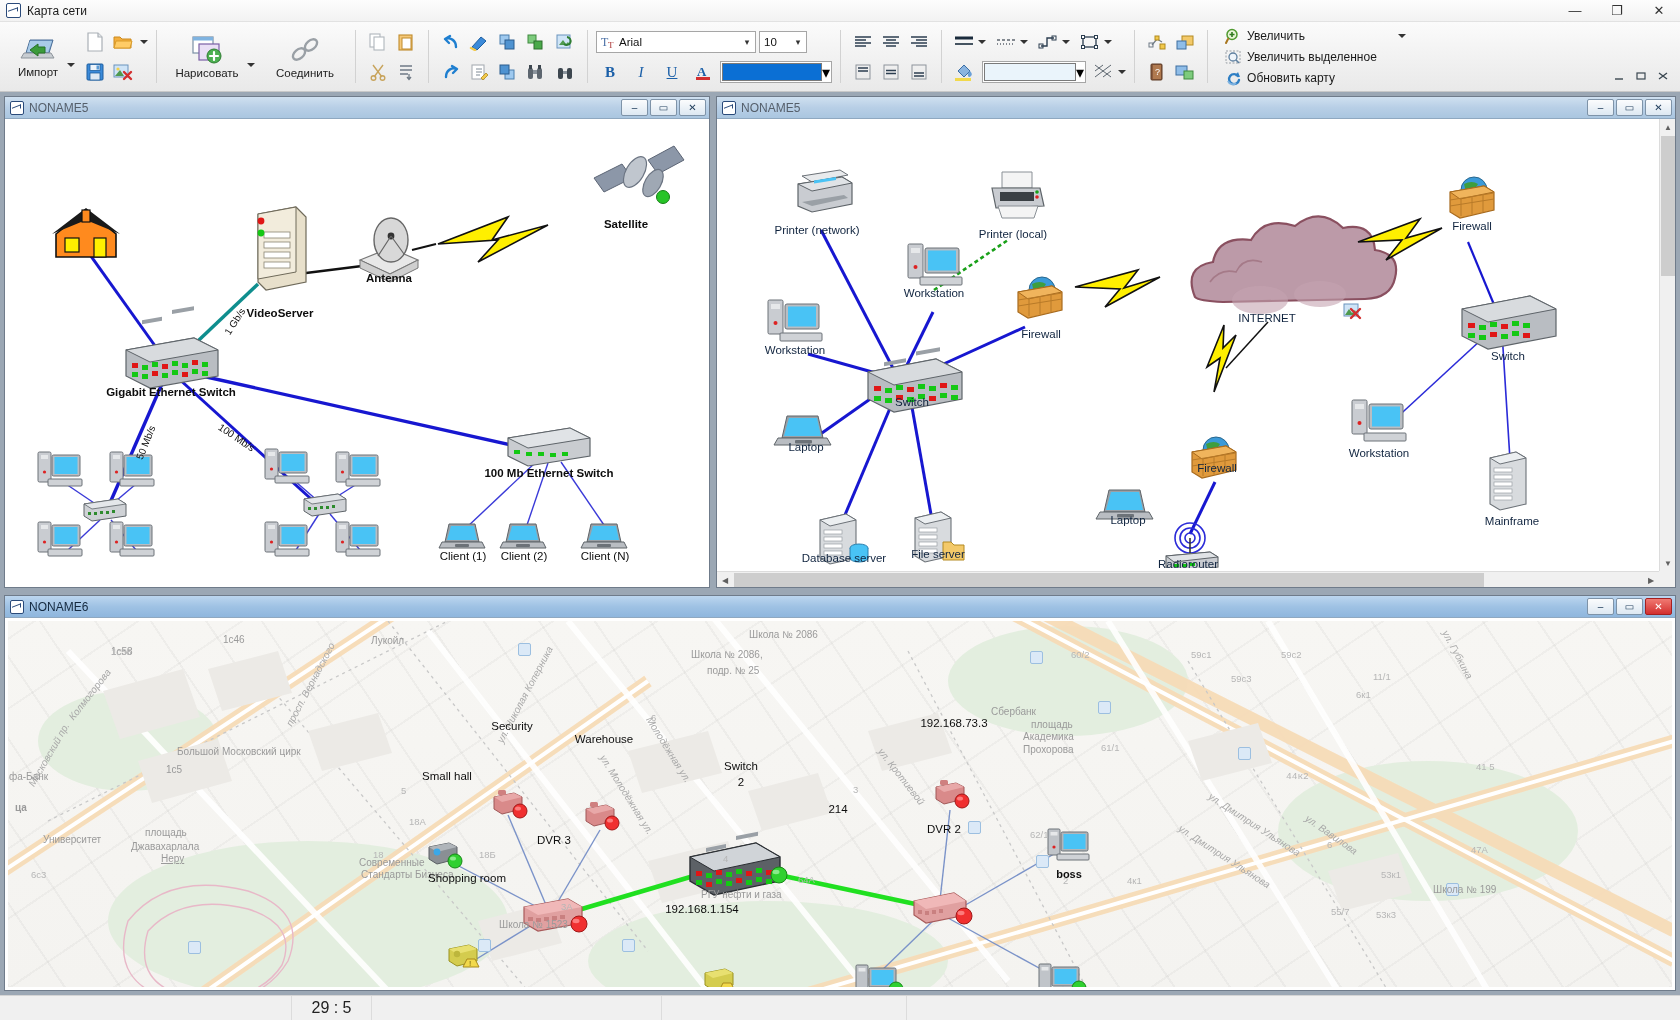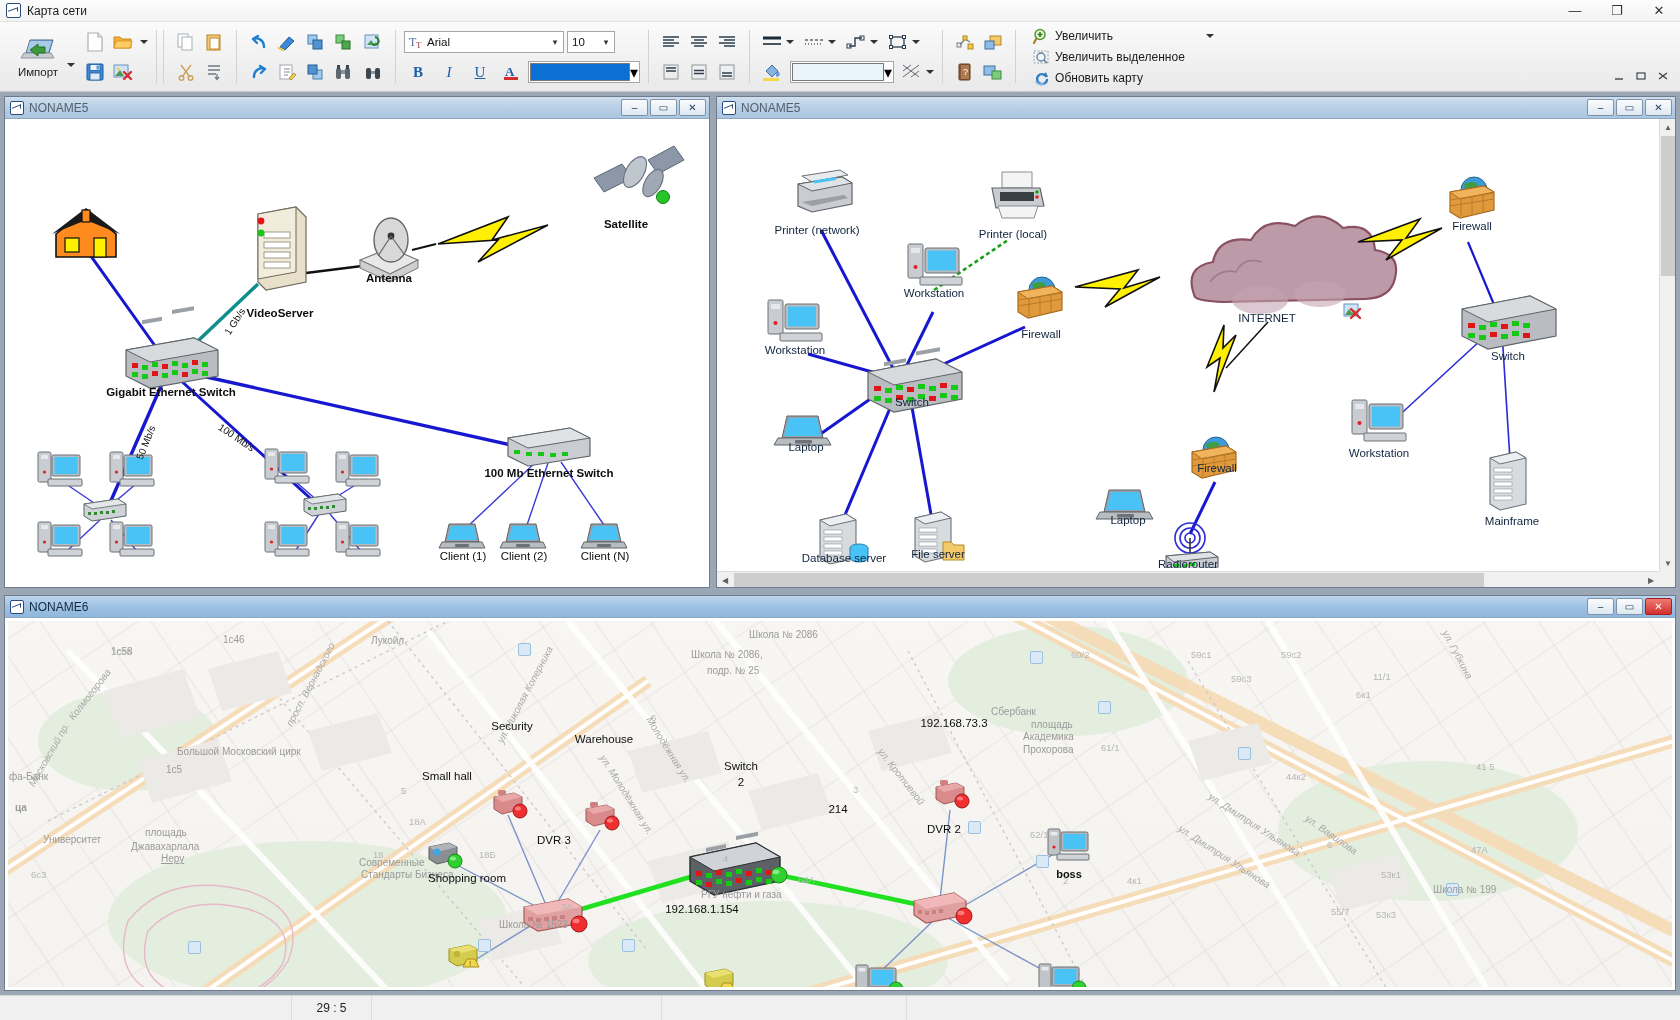--- a/index.html
+++ b/index.html
@@ -131,21 +131,21 @@
   .linklabel {
     position: absolute; font-size: 10px; color: #111; white-space: nowrap;
     font-family: "Liberation Sans", sans-serif;
   }
 
   
   #statusbar {
     position: absolute; left: 0; bottom: 0; width: 1680px; height: 25px;
     background: #f0f0f0; border-top: 1px solid #d4d4d4; display: flex; align-items: center;
   }
-  .scell { height: 25px; border-right: 1px solid #dcdcdc; display: flex; align-items: center; justify-content: center; font-size: 12px; color: #222; }
+  .scell { height: 25px; border-right: 1px solid #dcdcdc; display: flex; align-items: center; justify-content: center; font-size: 16px; color: #222; }
 
   
   .mapbg {
     position: absolute; inset: 0;
     background:
       repeating-linear-gradient(56deg, rgba(0,0,0,0.035) 0 2px, rgba(0,0,0,0) 2px 46px),
       repeating-linear-gradient(-34deg, rgba(0,0,0,0.03) 0 2px, rgba(0,0,0,0) 2px 58px),
       linear-gradient(#f7f6f3, #f4f3f0);
   }
   .maptext { position: absolute; font-size: 10px; color: #9a9a9a; white-space: nowrap; }
@@ -212,20 +212,43 @@
             <polygon points="2,13 7,7 11,13" fill="#4f9a4f"></polygon>
             <path d="M11 9 l7 7 M18 9 l-7 7" stroke="#d32f2f" stroke-width="2.4" stroke-linecap="round"></path>
           </svg>
         </div>
       </div>
     </div>
   </div>
 
   <div class="tsep"></div>
 
+  <div class="tgroup">
+    <div class="bigbtn" style="width:84px;">
+      <svg width="34" height="30" viewBox="0 0 34 30">
+        <rect x="3" y="2" width="20" height="16" fill="#fff" stroke="#7a8fa5" stroke-width="1.2"></rect>
+        <rect x="3" y="2" width="20" height="3.5" fill="#7fb3e0"></rect>
+        <rect x="9" y="9" width="20" height="16" fill="#e9dff5" stroke="#7a5fa5" stroke-width="1.2"></rect>
+        <circle cx="24" cy="21" r="7" fill="#4caf50" stroke="#2e7d32" stroke-width="1"></circle>
+        <path d="M24 17 v8 M20 21 h8" stroke="#fff" stroke-width="2.2" stroke-linecap="round"></path>
+      </svg>
+      <span class="lbl">Нарисовать</span>
+    </div>
+    <div class="dropcaret" style="margin-left:-2px;margin-top:16px;"></div>
+
+    <div class="bigbtn" style="width:84px;margin-left:8px;">
+      <svg width="34" height="30" viewBox="0 0 34 30">
+        <g stroke="#9aa0a6" stroke-width="2.4" fill="none">
+          <ellipse cx="11" cy="19" rx="7" ry="4.5" transform="rotate(-40 11 19)"></ellipse>
+          <ellipse cx="23" cy="10" rx="7" ry="4.5" transform="rotate(-40 23 10)"></ellipse>
+        </g>
+      </svg>
+      <span class="lbl">Соединить</span>
+    </div>
+  </div>
 
   <div class="tsep"></div>
 
   <div class="tgroup">
     <div class="smallcol">
       <div class="smallrow">
         <div class="sbtn">
           <svg width="18" height="18" viewBox="0 0 18 18">
             <rect x="1" y="1" width="10" height="13" fill="#fff" stroke="#b0b6bc" stroke-width="1.1"></rect>
             <rect x="5" y="4" width="10" height="13" fill="#fff" stroke="#b0b6bc" stroke-width="1.1"></rect>
@@ -1368,21 +1391,21 @@
             <div class="mapnum" style="left: 1055px; top: 254px;">2</div>
             <div class="mapnum" style="left: 1119px; top: 254px;">4к1</div>
             <div class="mapnum" style="left: 1093px; top: 121px;">61/1</div>
             <div class="mapnum" style="left: 1063px; top: 28px;">60/2</div>
             <div class="mapnum" style="left: 1183px; top: 28px;">59с1</div>
             <div class="mapnum" style="left: 1273px; top: 28px;">59с2</div>
             <div class="mapnum" style="left: 1223px; top: 52px;">59с3</div>
             <div class="mapnum" style="left: 1348px; top: 68px;">6к1</div>
             <div class="mapnum" style="left: 1365px; top: 50px;">11/1</div>
             <div class="mapnum" style="left: 1468px; top: 140px;">41 5</div>
-            <div class="mapnum" style="left: 1278px; top: 150px;">44к2</div>
+            <div class="mapnum" style="left: 1278px; top: 150px; font-family: Liberation Mono, monospace;">44к2</div>
             <div class="mapnum" style="left: 1463px; top: 223px;">47A</div>
             <div class="mapnum" style="left: 1373px; top: 248px;">53к1</div>
             <div class="mapnum" style="left: 1323px; top: 285px;">55/7</div>
             <div class="mapnum" style="left: 1368px; top: 288px;">53к3</div>
             <div class="mapnum" style="left: 553px; top: 280px;">3A</div>
             <div class="mapnum" style="left: 23px; top: 248px;">6с3</div>
             <div class="mapnum" style="left: 148px; top: 363px;">23A</div>
             <div class="mapnum" style="left: 365px; top: 228px;">18</div>
             <div class="mapnum" style="left: 103px; top: 25px;">1с58</div>
             <div class="mapnum" style="left: 1319px; top: 218px;">6</div>

